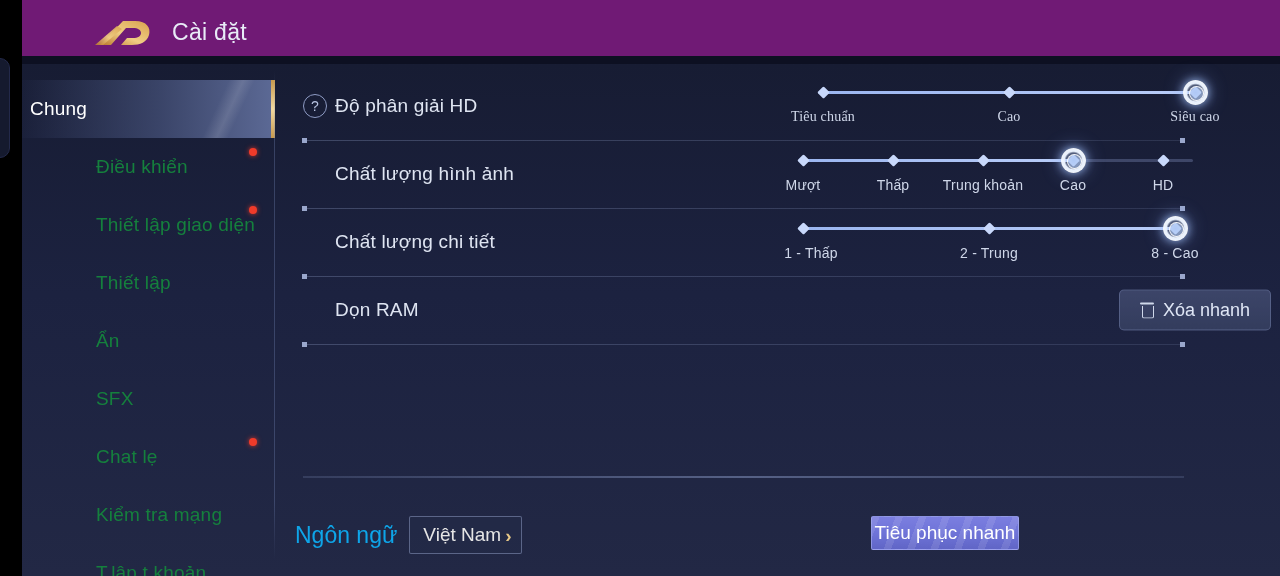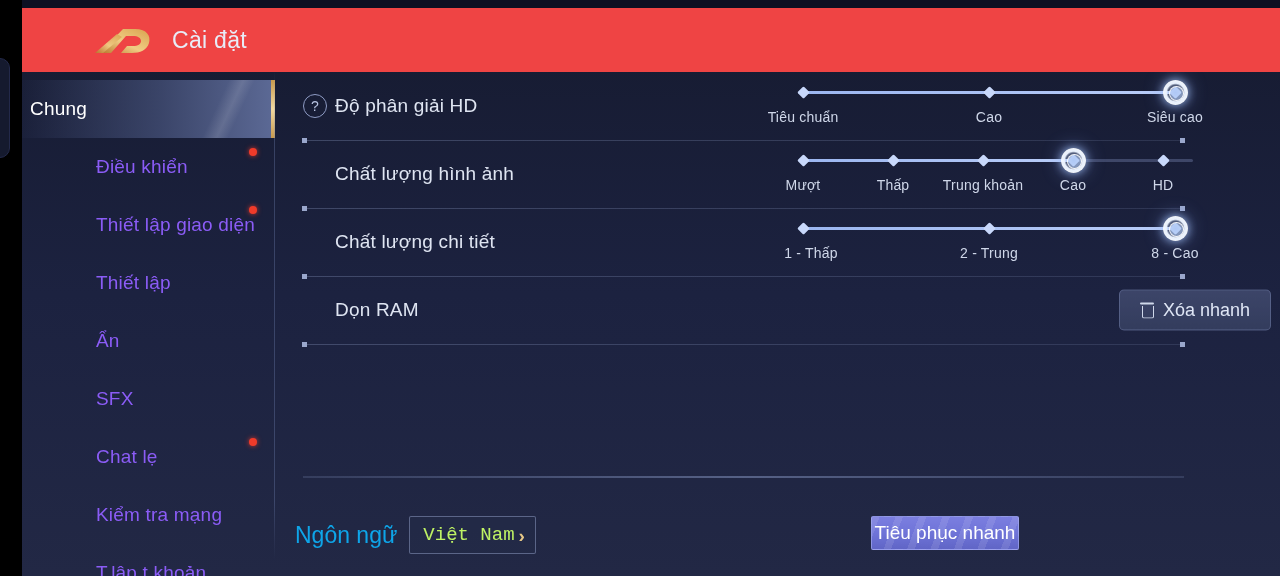--- a/index.html
+++ b/index.html
@@ -34,23 +34,23 @@
     width: 22px; height: 100px;
     background: #151a2e;
     border-radius: 10px;
     border: 1px solid #23294a;
     z-index: 7;
   }
 
   
   .header {
     position: absolute;
-    left: 0; top: 8px;
-    width: 1280px; height: 64px;
-    background: #ef4444;
+    left: 0; top: 0;
+    width: 1280px; height: 56px;
+    background: #701a75;
     z-index: 5;
   }
   .logo {
     position: absolute;
     left: 93px; top: 16px;
     width: 62px; height: 34px;
   }
   .app-title {
     position: absolute;
     left: 172px; top: 19px;
@@ -86,21 +86,21 @@
     position: absolute;
     left: 0;
     width: 253px; height: 58px;
     display: flex;
     align-items: center;
     cursor: pointer;
   }
   .nav-item .label {
     margin-left: 74px;
     font-size: 19px;
-    color: #8b5cf6;
+    color: #15803d;
     white-space: nowrap;
     letter-spacing: .2px;
   }
   .nav-item.active {
     background: linear-gradient(90deg, rgba(38,46,78,.15) 0%, rgba(70,82,122,.75) 55%, rgba(96,110,155,.95) 100%);
   }
   .nav-item.active .label {
     color: #ffffff;
     margin-left: 8px;
   }
@@ -313,23 +313,22 @@
     align-items: center;
     gap: 4px;
     padding: 7px 10px 7px 13px;
     border: 1px solid rgba(160,175,215,.45);
     border-radius: 2px;
     background: rgba(36,44,72,.55);
     cursor: pointer;
   }
   .lang-value {
     font-size: 19px;
-    color: #bef264;
-    white-space: nowrap;
-    font-family: Liberation Mono, monospace;
+    color: #e5e5e5;
+    white-space: nowrap;
   }
   .chev {
     font-size: 19px;
     color: #e7c887;
     font-weight: bold;
     line-height: 1;
   }
 
   .restore-btn {
     position: absolute;
@@ -408,21 +407,21 @@
       <span class="label">T.lập t.khoản</span>
     </div>
   </div>
   <div class="side-divider"></div>
 
   <div class="content">
 
     <div class="row" style="top:8px">
       <div class="help-icon">?</div>
       <div class="row-label with-icon">Độ phân giải HD</div>
-      <div class="slider" style="left:528px; width:372px;">
+      <div class="slider" style="left:548px; width:372px;font-family:Liberation Serif, serif;">
         <div class="track" style="width:372px"></div>
         <div class="track-fill" style="width:372px"></div>
         <div class="stop" style="left:0px"></div>
         <div class="stop" style="left:186px"></div>
         <div class="stop" style="left:372px"></div>
         <div class="knob" style="left:372px"></div>
         <div class="tick-label" style="left:0px">Tiêu chuẩn</div>
         <div class="tick-label" style="left:186px">Cao</div>
         <div class="tick-label" style="left:372px">Siêu cao</div>
       </div>

